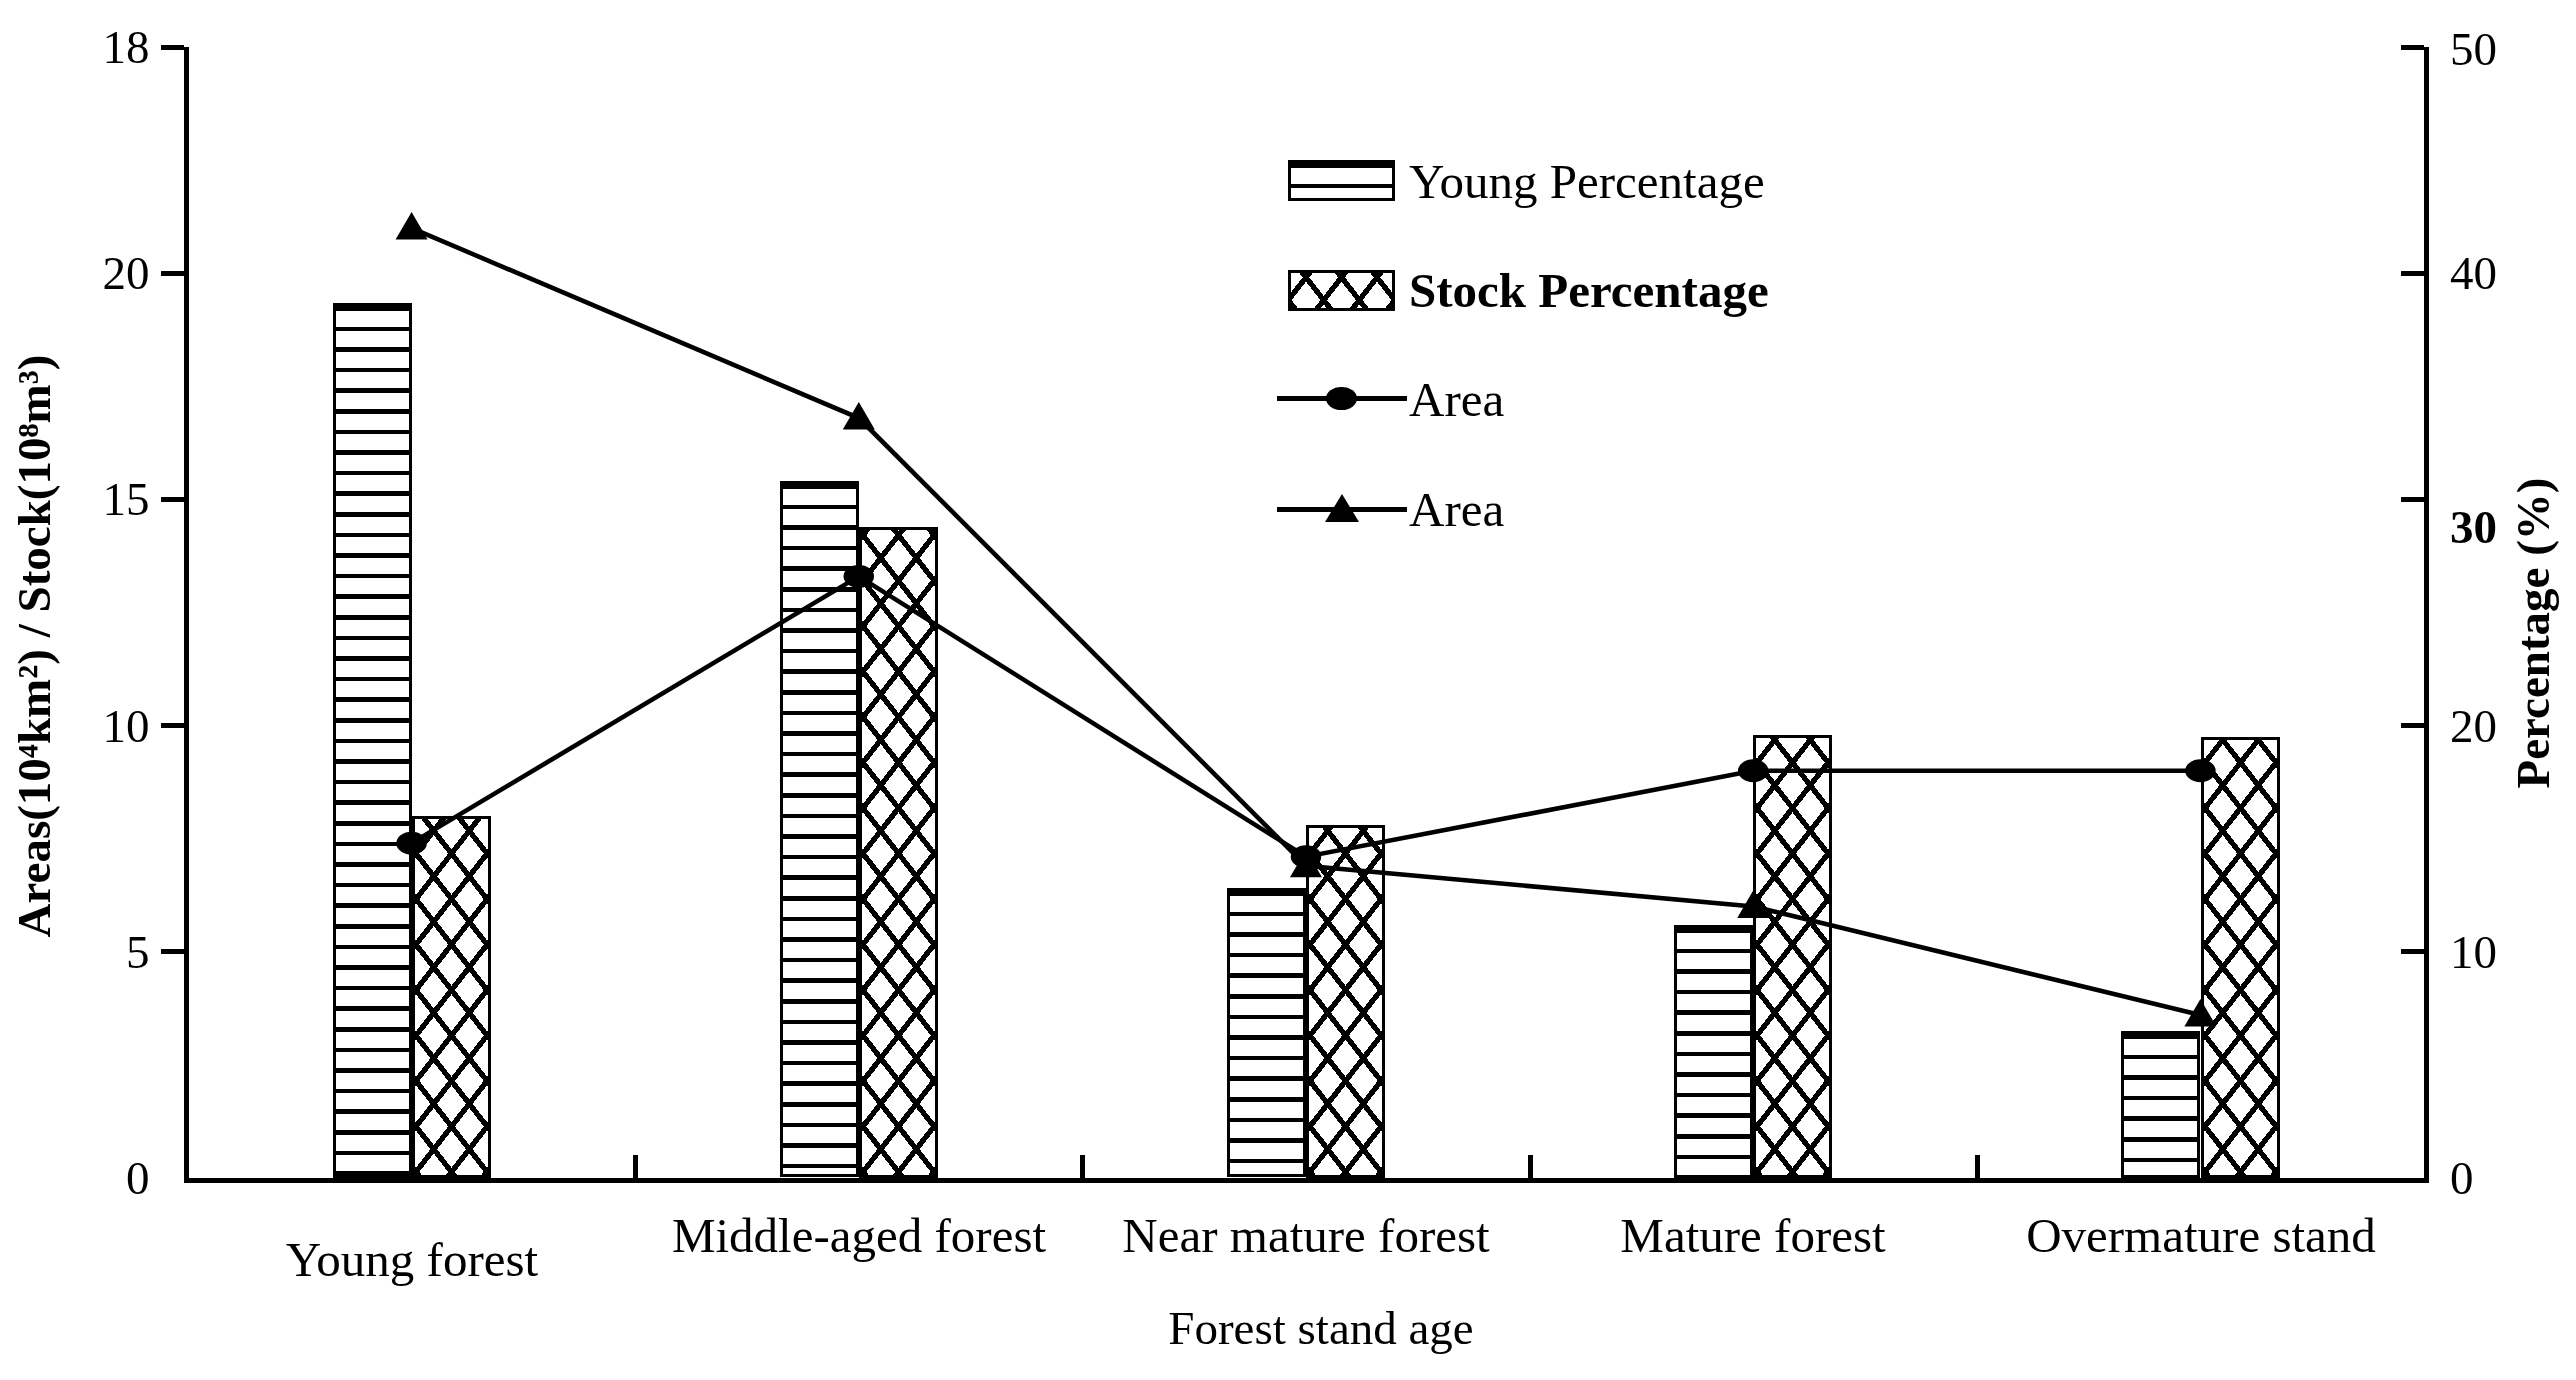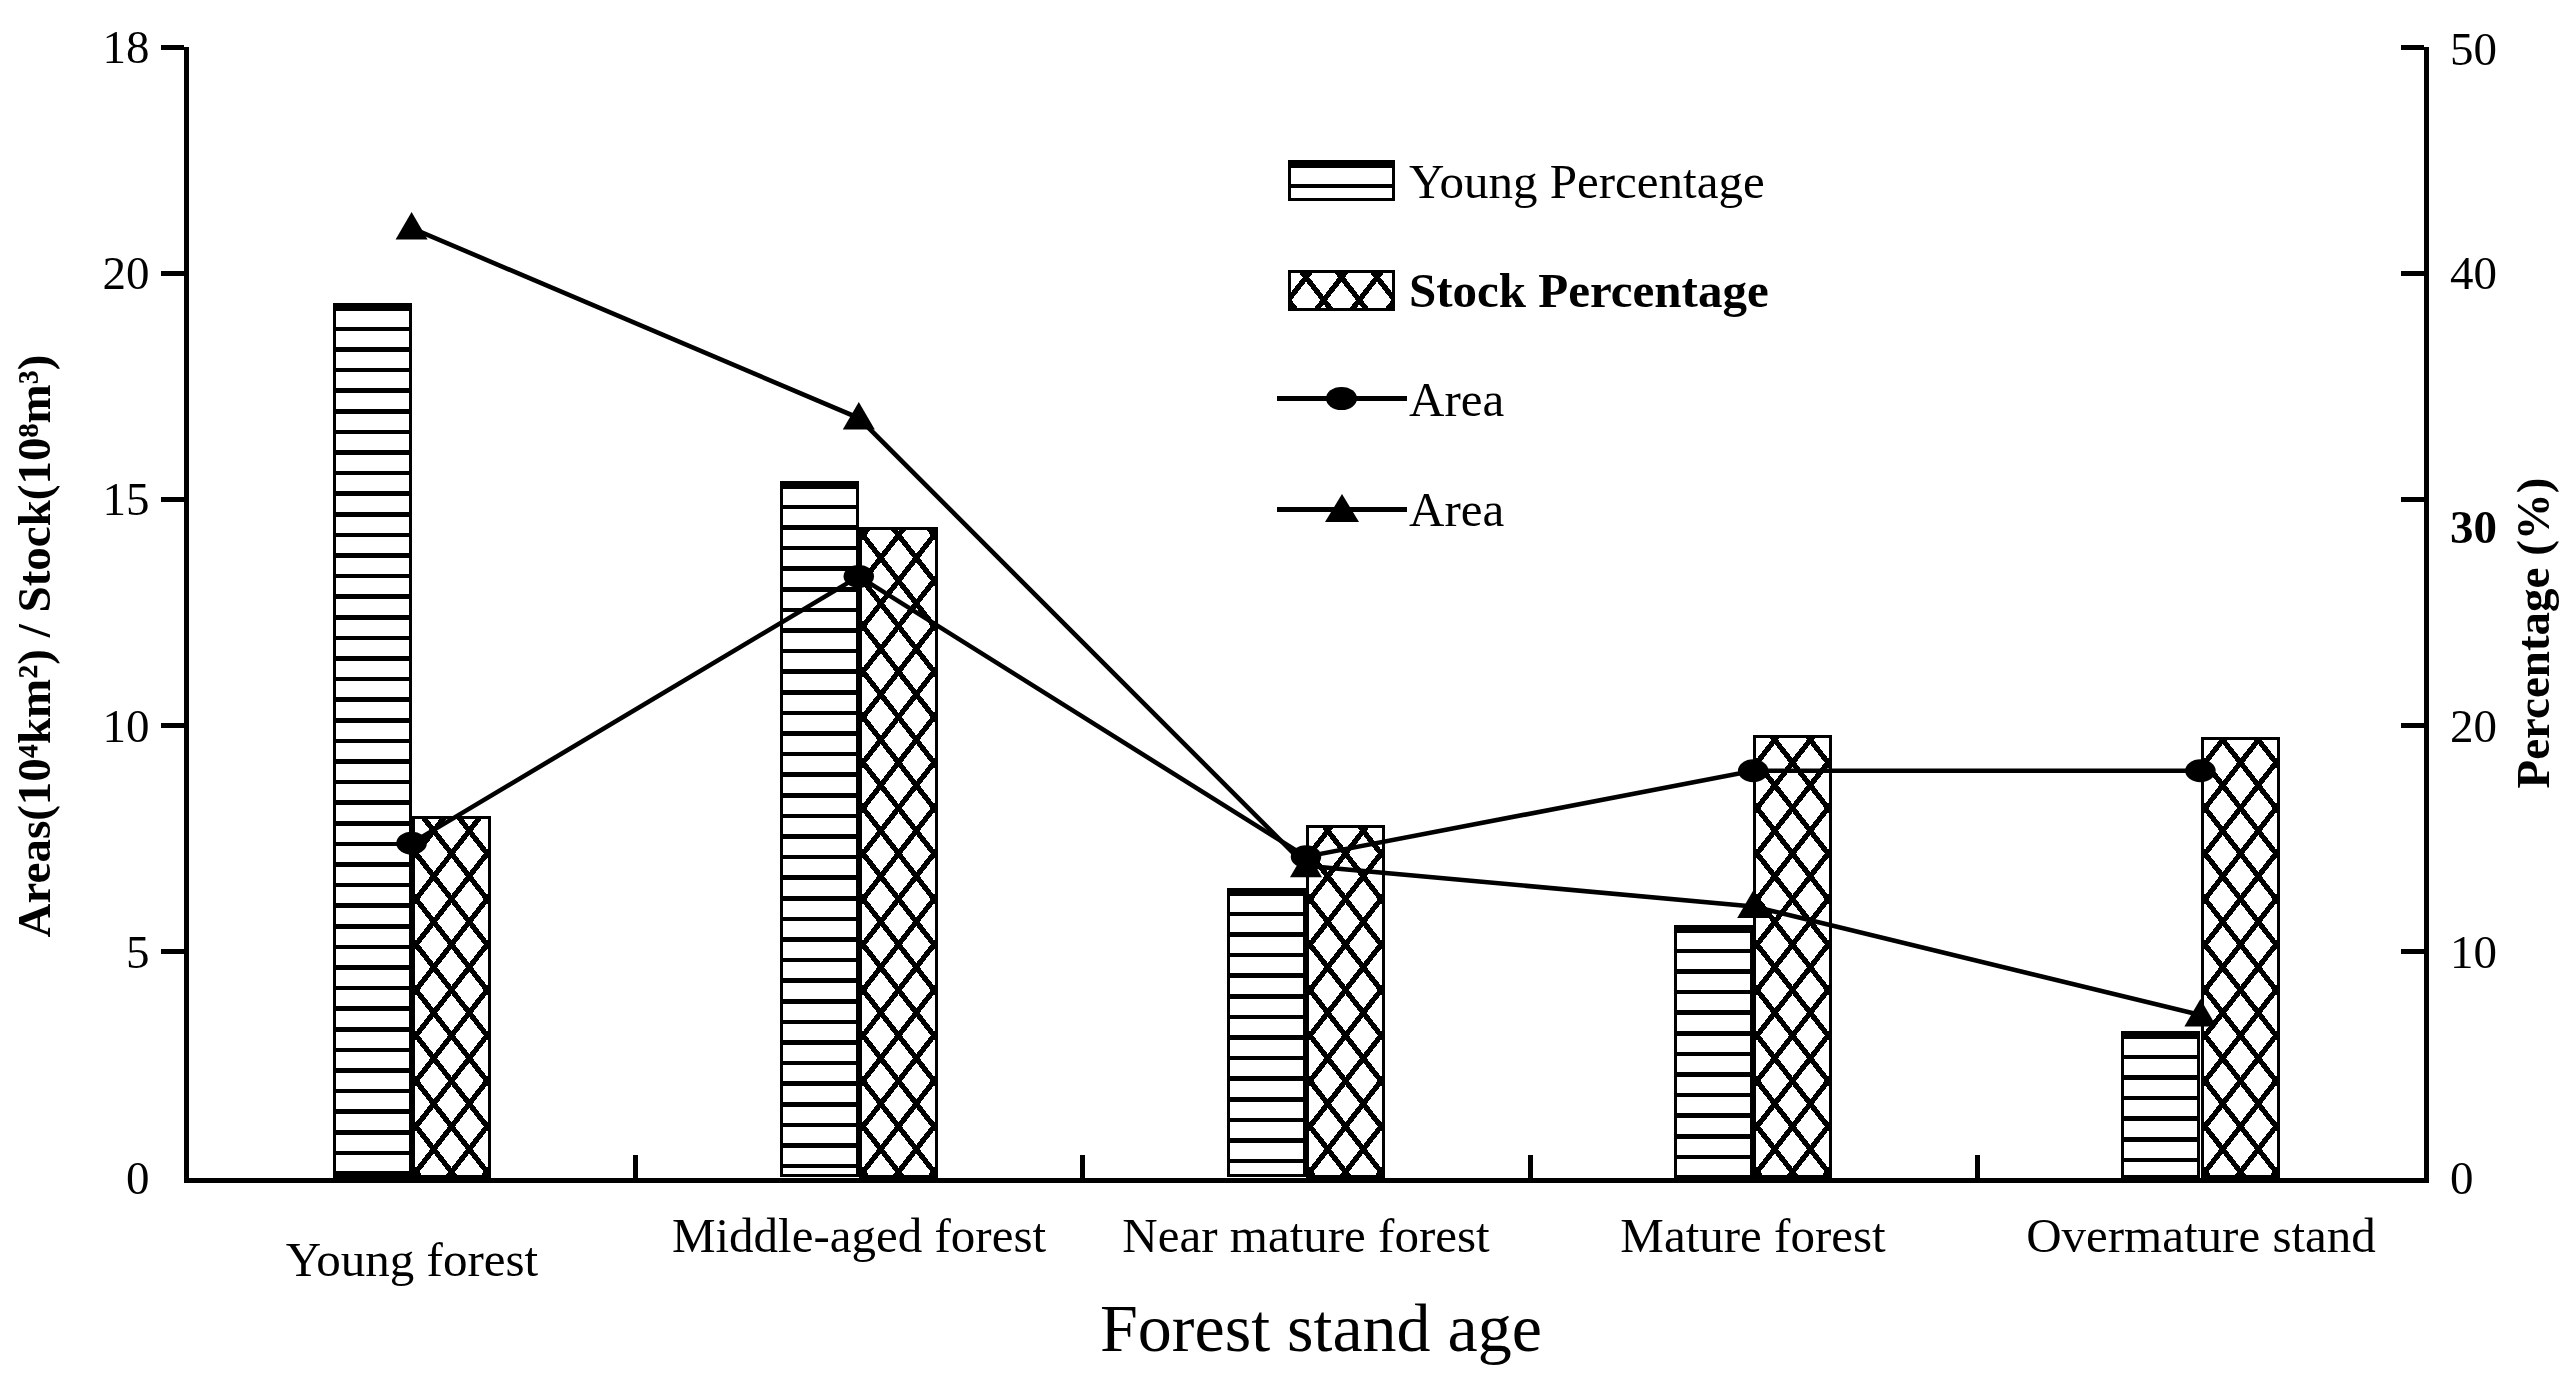--- a/index.html
+++ b/index.html
@@ -6,21 +6,21 @@
   html,body{margin:0;padding:0;background:#fff;overflow:hidden;}
   body{width:2576px;height:1381px;font-family:"Liberation Serif","DejaVu Serif",serif;color:#000;}
   #chart{position:relative;width:2576px;height:1381px;background:#fff;}
   .axisline{position:absolute;background:#000;}
   .tick{position:absolute;background:#000;}
   .ticklabel{position:absolute;font-size:47px;line-height:47px;transform:translateY(-50%);}
   .ticklabel.left{width:122px;text-align:right;}
   .ticklabel.right{text-align:left;}
   .catlabel{position:absolute;font-size:49px;line-height:53px;text-align:center;transform:translateX(-50%);white-space:nowrap;}
   .ytitle{position:absolute;font-size:47px;font-weight:bold;white-space:nowrap;transform:translate(-50%,-50%) rotate(-90deg);}
-  .xtitle{position:absolute;font-size:68px;line-height:55px;text-align:center;transform:translateX(-50%);white-space:nowrap;}
+  .xtitle{position:absolute;font-size:47px;line-height:55px;text-align:center;transform:translateX(-50%);white-space:nowrap;}
   .bar{position:absolute;box-sizing:border-box;border:3.8px solid #000;background-color:#fff;}
   .hatch-h{background-image:repeating-linear-gradient(to bottom,#000 0 4.6px,transparent 4.6px 20.6px);}
   .hatch-x{background-image:repeating-linear-gradient(52deg,#000 0 5.3px,transparent 5.3px 28px),repeating-linear-gradient(-52deg,#000 0 5.3px,transparent 5.3px 28px);}
   .legend-label{position:absolute;font-size:49px;line-height:49px;transform:translateY(-50%);white-space:nowrap;}
   .legend-line{position:absolute;background:#000;height:4.6px;}
   .legend-circle{position:absolute;background:#000;border-radius:50%;}
   .legend-tri{position:absolute;width:0;height:0;border-left:17px solid transparent;border-right:17px solid transparent;border-bottom:28px solid #000;}
   svg{position:absolute;overflow:visible;}
 </style>
 </head>

